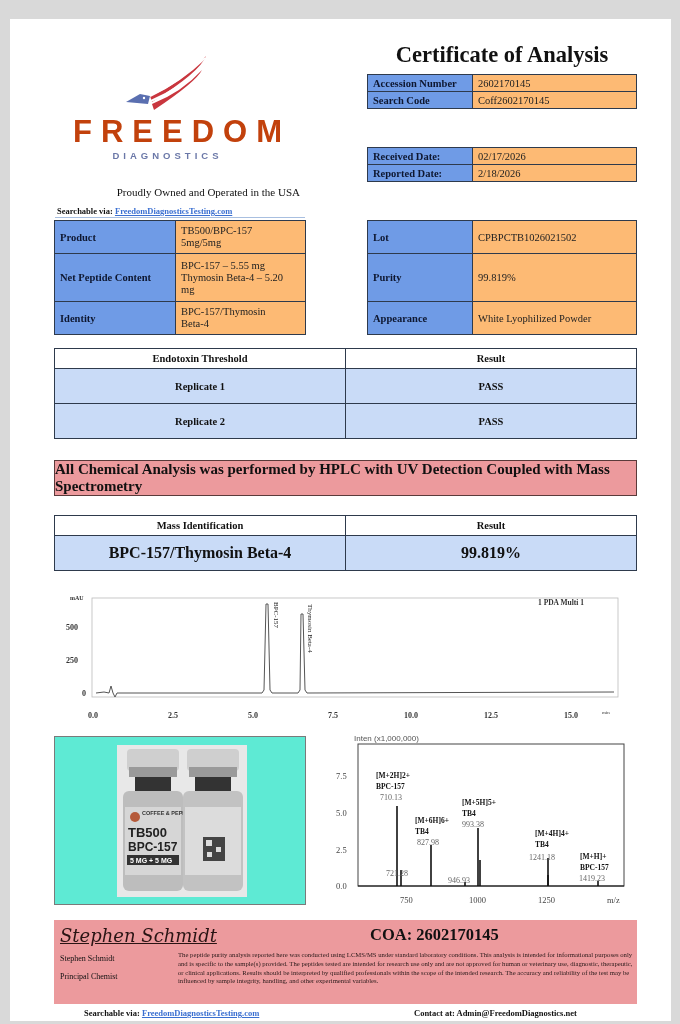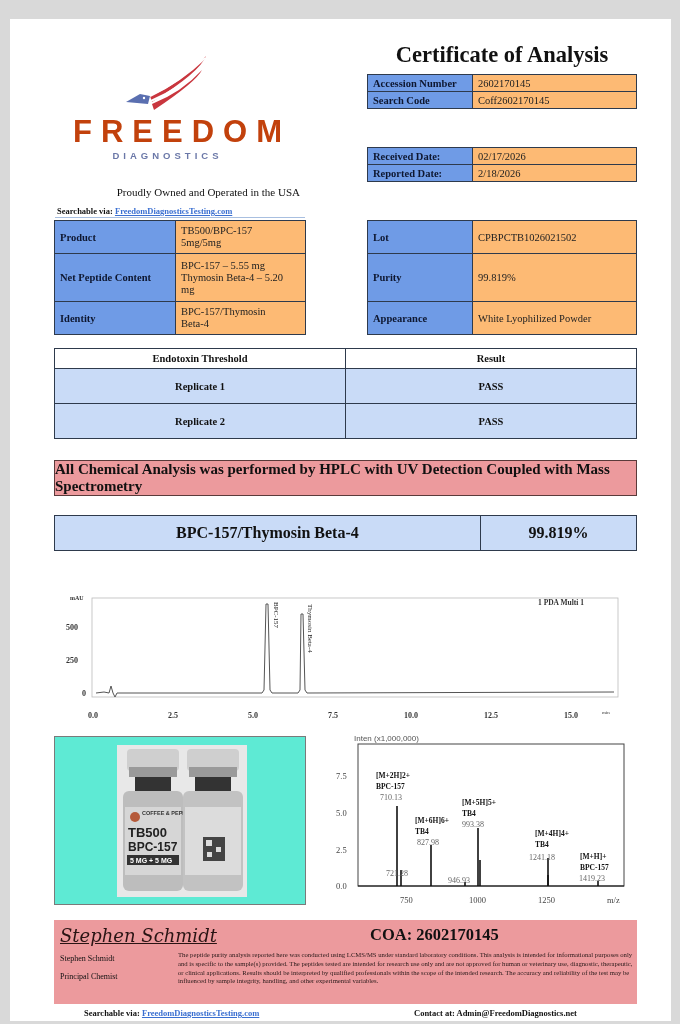--- a/index.html
+++ b/index.html
@@ -157,20 +157,24 @@
         <td class="row">Replicate 2</td>
         <td class="row">PASS</td>
       </tr>
 </tbody>
   </table>
 
 <div class="abs banner">All Chemical Analysis was performed by HPLC with UV Detection Coupled with Mass Spectrometry</div>
 
 <table class="abs t-mass">
   <tbody>
+      <tr>
+        <td class="hdr" style="width:50%">Mass Identification</td>
+        <td class="hdr">Result</td>
+      </tr>
   <tr>
         <td class="row" style="font-size:16px">BPC-157/Thymosin Beta-4</td>
         <td class="row" style="font-size:16px">99.819%</td>
       </tr>
 </tbody>
   </table>
 
 <svg class="abs hplc" viewBox="0 0 560 130">
   <rect x="30" y="8" width="526" height="99" fill="none" stroke="#bbb" stroke-width="0.8"></rect>
   <text x="8" y="10" font-size="6" font-weight="bold" fill="#333">mAU</text>

